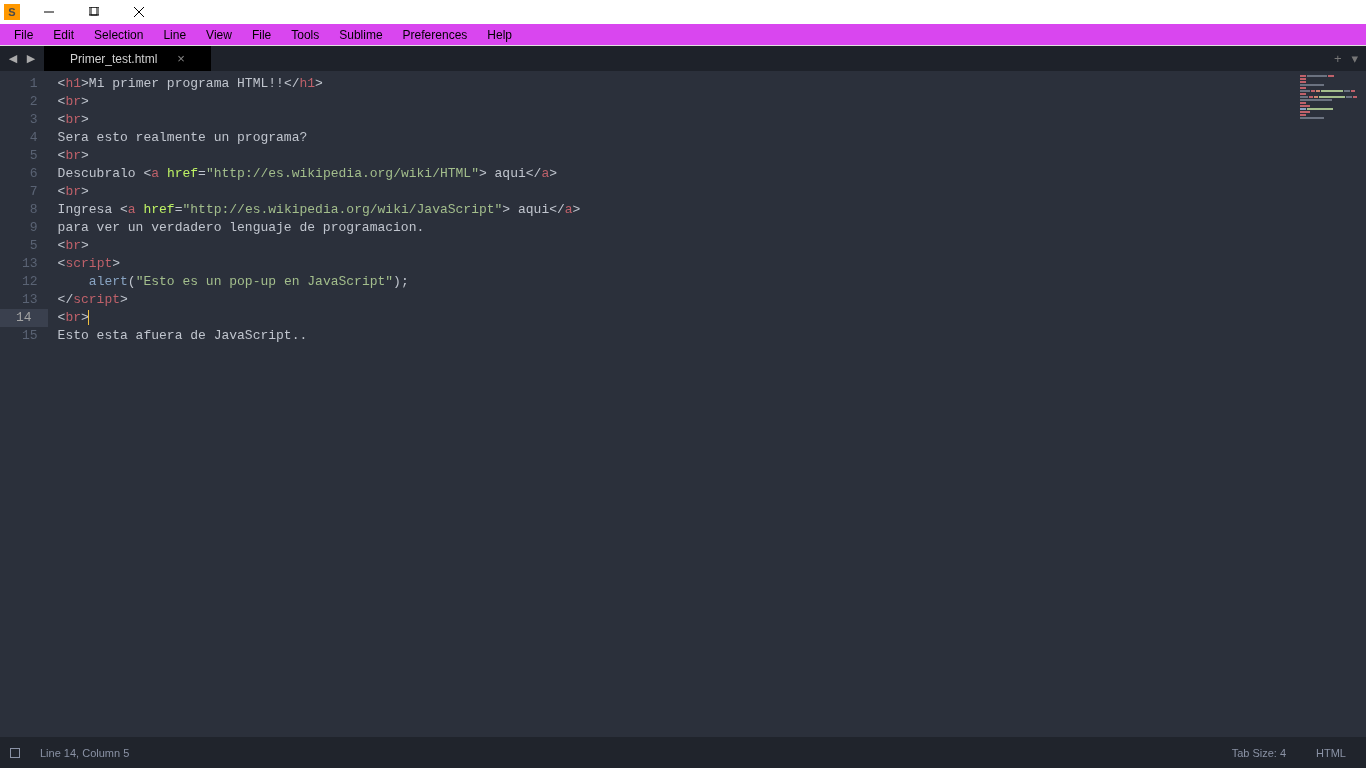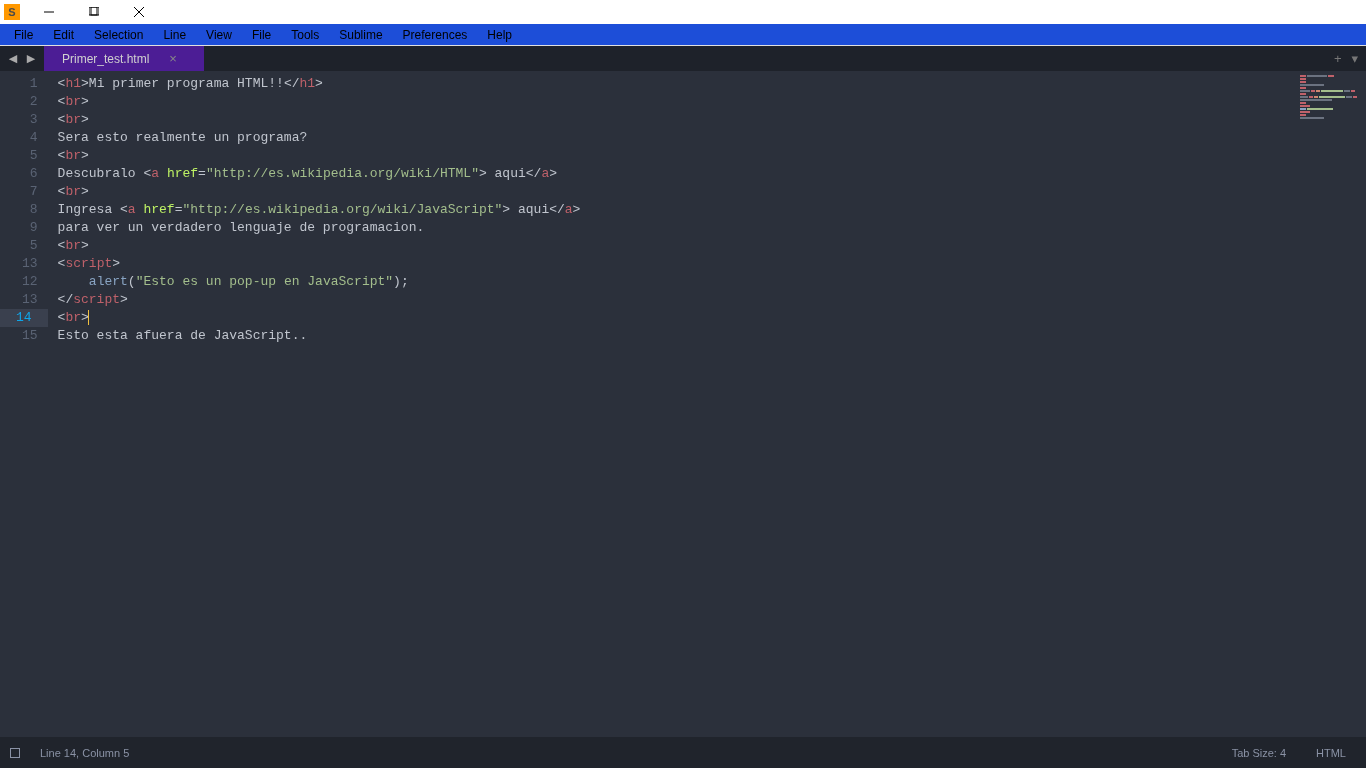--- a/index.html
+++ b/index.html
@@ -38,21 +38,21 @@
   .titlebar .win-btn {
     width: 45px; height: 24px;
     display: flex; align-items: center; justify-content: center;
     font-size: 13px;
     color: #000;
   }
   .titlebar .win-btn svg { stroke: #000; fill: none; stroke-width: 1; }
   
   .menubar {
     height: 22px;
-    background: #1d4ed8;
+    background: #d946ef;
     display: flex;
     align-items: center;
     padding: 0 4px;
     border-bottom: 1px solid #e0e0e0;
   }
   .menubar .menu-item {
     padding: 2px 10px;
     font-size: 12px;
     color: #000;
   }
@@ -69,25 +69,25 @@
     padding: 0 6px;
     gap: 4px;
   }
   .tabrow .nav-arrow {
     color: #aaa;
     font-size: 11px;
     width: 14px;
     text-align: center;
   }
   .tabrow .tab {
-    background: #4c1d95;
+    background: #000000;
     color: #d0d0d0;
     display: flex;
     align-items: center;
-    padding: 0 18px;
+    padding: 0 26px;
     font-size: 12px;
     gap: 20px;
     min-width: 160px;
   }
   .tabrow .tab .close { color: #888; font-size: 13px; }
   .tabrow .spacer { flex: 1; }
   .tabrow .right-controls {
     display: flex;
     align-items: center;
     padding: 0 8px;
@@ -108,21 +108,21 @@
     color: #5a6374;
     font-family: Consolas, "Courier New", monospace;
     font-size: 13px;
     text-align: right;
     padding: 4px 10px 0 10px;
     line-height: 18px;
     user-select: none;
     min-width: 45px;
   }
   .gutter .ln { height: 18px; }
-  .gutter .ln.active { background: #3a404e; color: #0ea5e9; margin: 0 -10px; padding: 0 16px; }
+  .gutter .ln.active { background: #3a404e; color: #a3a3a3; margin: 0 -10px; padding: 0 16px; }
   .code {
     flex: 1;
     font-family: Consolas, "Courier New", monospace;
     font-size: 13px;
     color: #c0c5ce;
     padding: 4px 0 0 10px;
     line-height: 18px;
     white-space: pre;
     position: relative;
   }

